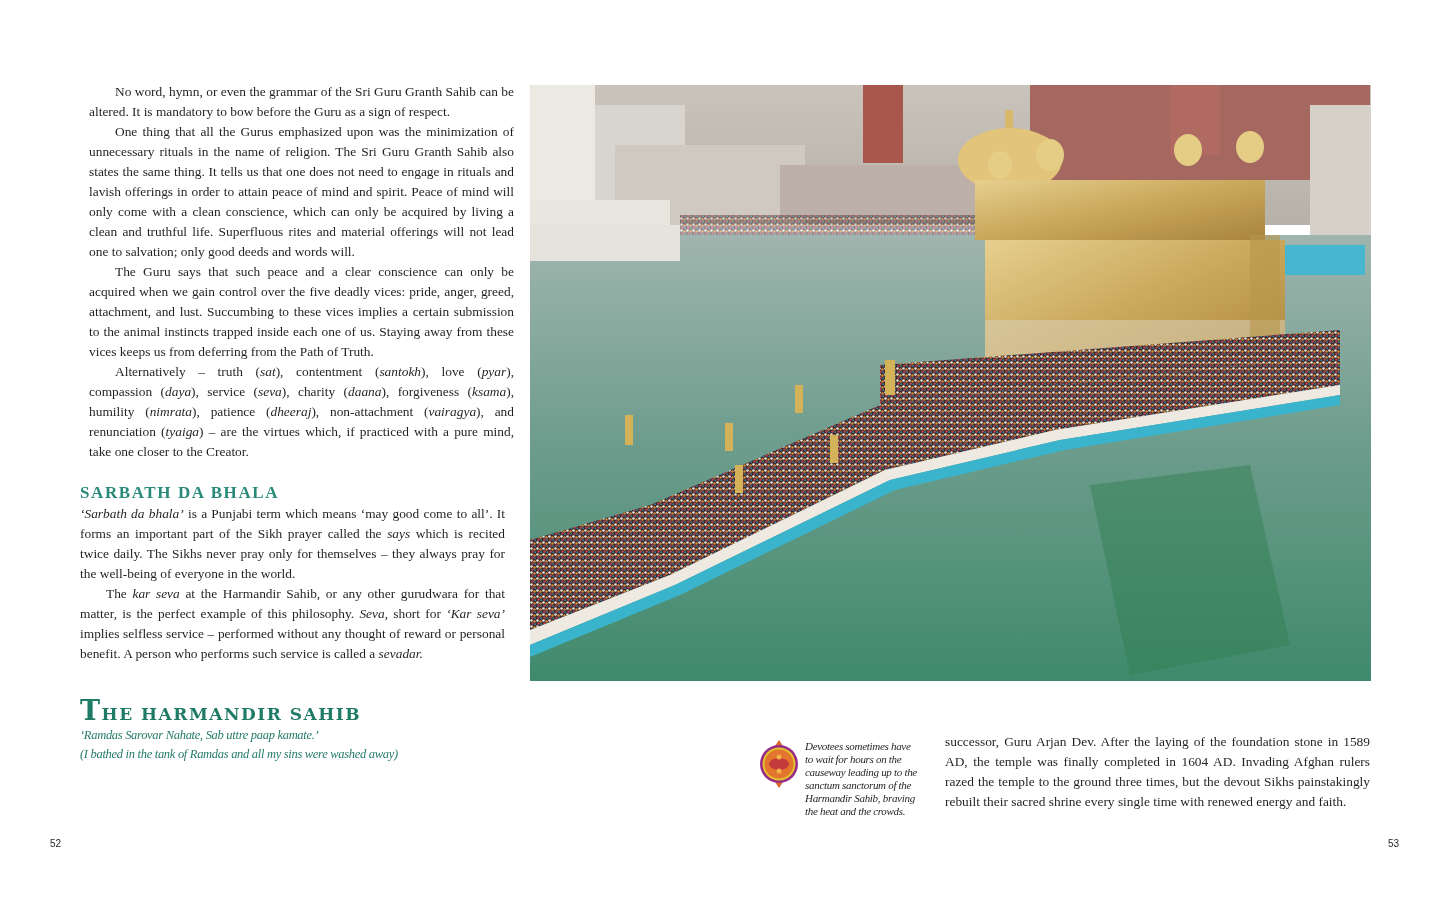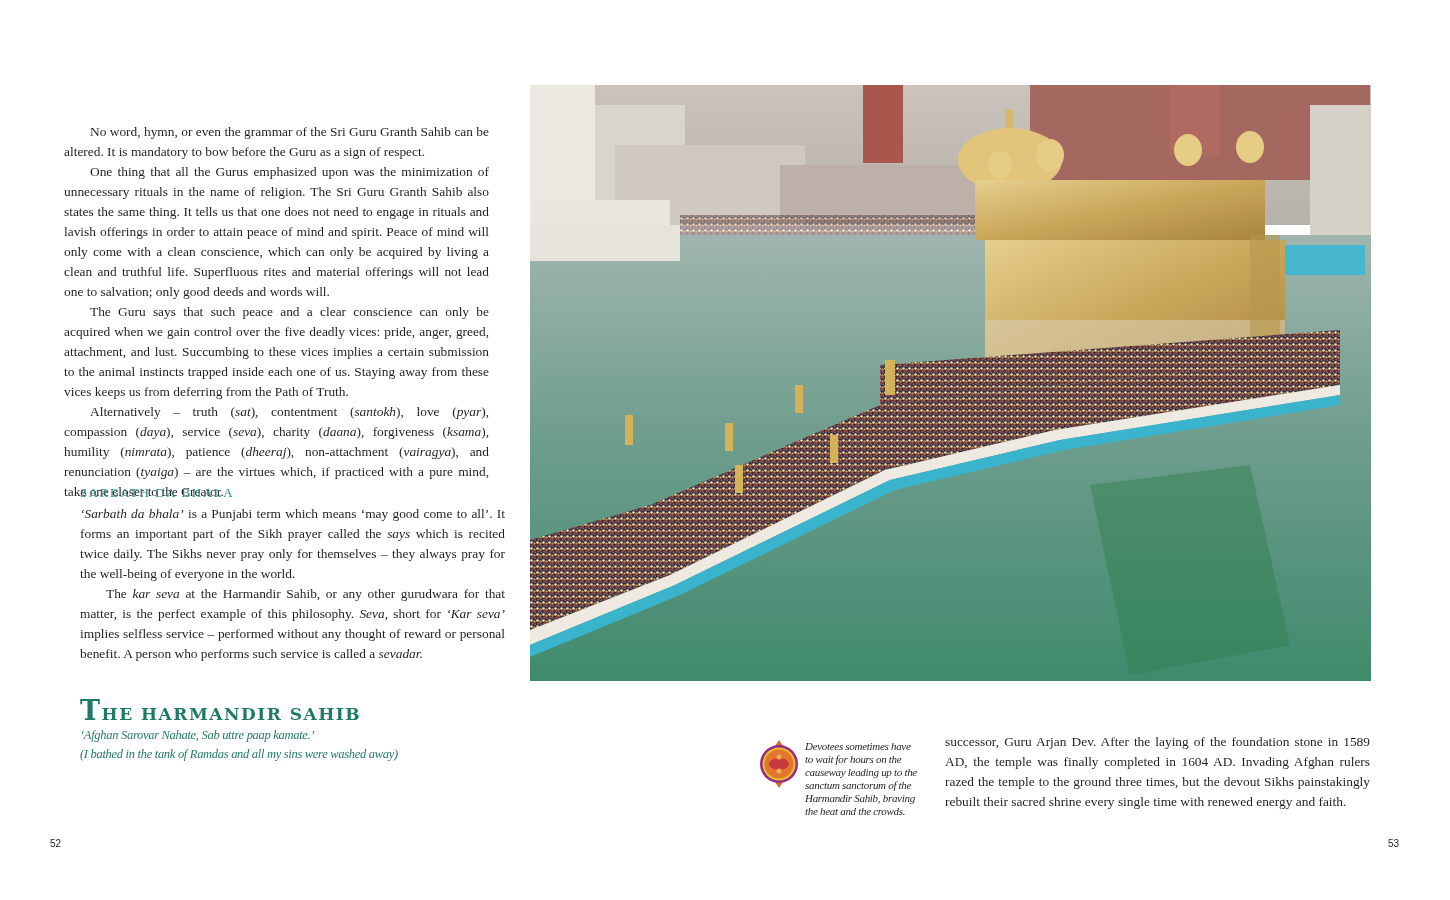--- a/index.html
+++ b/index.html
@@ -5,26 +5,26 @@
   html, body { margin:0; padding:0; }
   body { width:1450px; height:900px; background:#ffffff; position:relative; overflow:hidden;
          font-family:"Liberation Serif", "DejaVu Serif", serif; color:#231f20; }
   .page { position:absolute; top:0; height:900px; }
   .left { left:0; width:725px; }
   .right { left:725px; width:725px; }
 
   .body-text { position:absolute; font-size:13.4px; line-height:20px; text-align:justify; }
   .body-text p { margin:0; text-indent:0; }
   .body-text p.ind { text-indent:26px; }
-  .col-left { left:64px; top:82px; width:425px;margin-top:40px; }
+  .col-left { left:89px; top:82px; width:425px; }
   .col-left2 { left:80px; top:483px; width:425px; }
   em { font-style:italic; }
 
-  .sub-head { font-family:"Liberation Serif", serif; font-weight:normal; color:#2a8a7a;
-              font-size:13px; letter-spacing:1.6px; text-transform:uppercase; margin:0 0 1px 0; line-height:20px;}
+  .sub-head { font-family:"Liberation Serif", serif; font-weight:bold; color:#2a8a7a;
+              font-size:17px; letter-spacing:1.6px; text-transform:uppercase; margin:0 0 1px 0; line-height:20px;}
 
   .h-title { position:absolute; left:80px; top:696px; font-family:"DejaVu Serif", serif; font-weight:bold;
              color:#1f7a66; font-size:17px; letter-spacing:1.5px; text-transform:uppercase; line-height:30px;text-align:center;}
   .h-title .cap { font-size:27px; }
   .quote { position:absolute; left:80px; top:726px; width:440px; color:#237a68; font-style:italic;
            font-size:12.5px; line-height:19px; font-family:"Liberation Serif", serif; }
   .quote div { white-space:nowrap; letter-spacing:-0.3px; }
 
   .col-left3 { left:80px; top:786px; width:425px; }
 
@@ -55,21 +55,21 @@
   </div>
 
   <div class="body-text col-left2">
     <div class="sub-head">Sarbath da bhala</div>
     <p><em>‘Sarbath da bhala’</em><span> is a Punjabi term which means ‘may good come to all’. It forms an important part of the Sikh prayer called the </span><em>says</em><span> which is recited twice daily. The Sikhs never pray only for themselves – they always pray for the well-being of everyone in the world.</span></p>
     <p class="ind"><span>The </span><em>kar seva</em><span> at the Harmandir Sahib, or any other gurudwara for that matter, is the perfect example of this philosophy. </span><em>Seva,</em><span> short for </span><em>‘Kar seva’</em><span> implies selfless service – performed without any thought of reward or personal benefit. A person who performs such service is called a </span><em>sevadar.</em></p>
   </div>
 
   <div class="h-title"><span class="cap">T</span><span>he harmandir sahib</span></div>
   <div class="quote">
-    <div>‘Afghan Sarovar Nahate, Sab uttre paap kamate.’</div>
+    <div>‘Ramdas Sarovar Nahate, Sab uttre paap kamate.’</div>
     <div>(I bathed in the tank of Ramdas and all my sins were washed away)</div>
   </div>
 
 
   <div class="folio folio-l">52</div>
 </div>
 
 <div class="page right"></div>
 
 <div class="photo">

